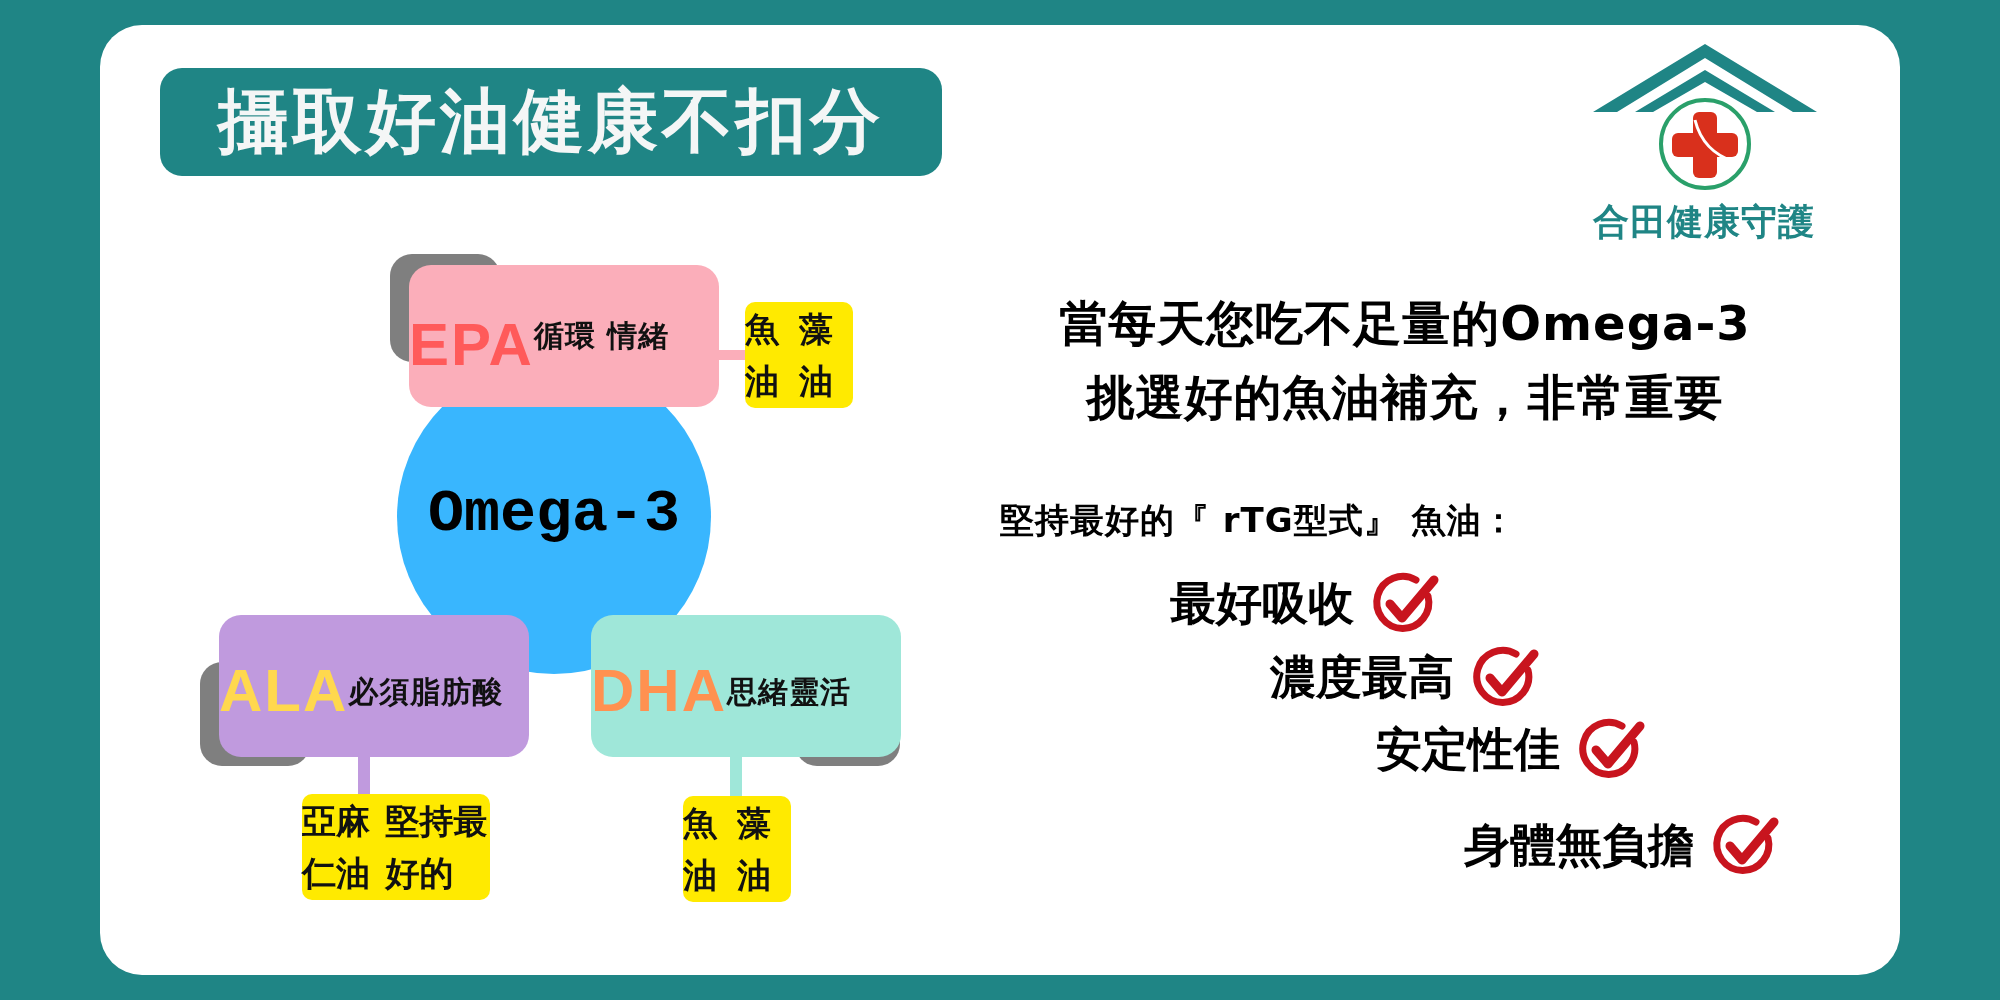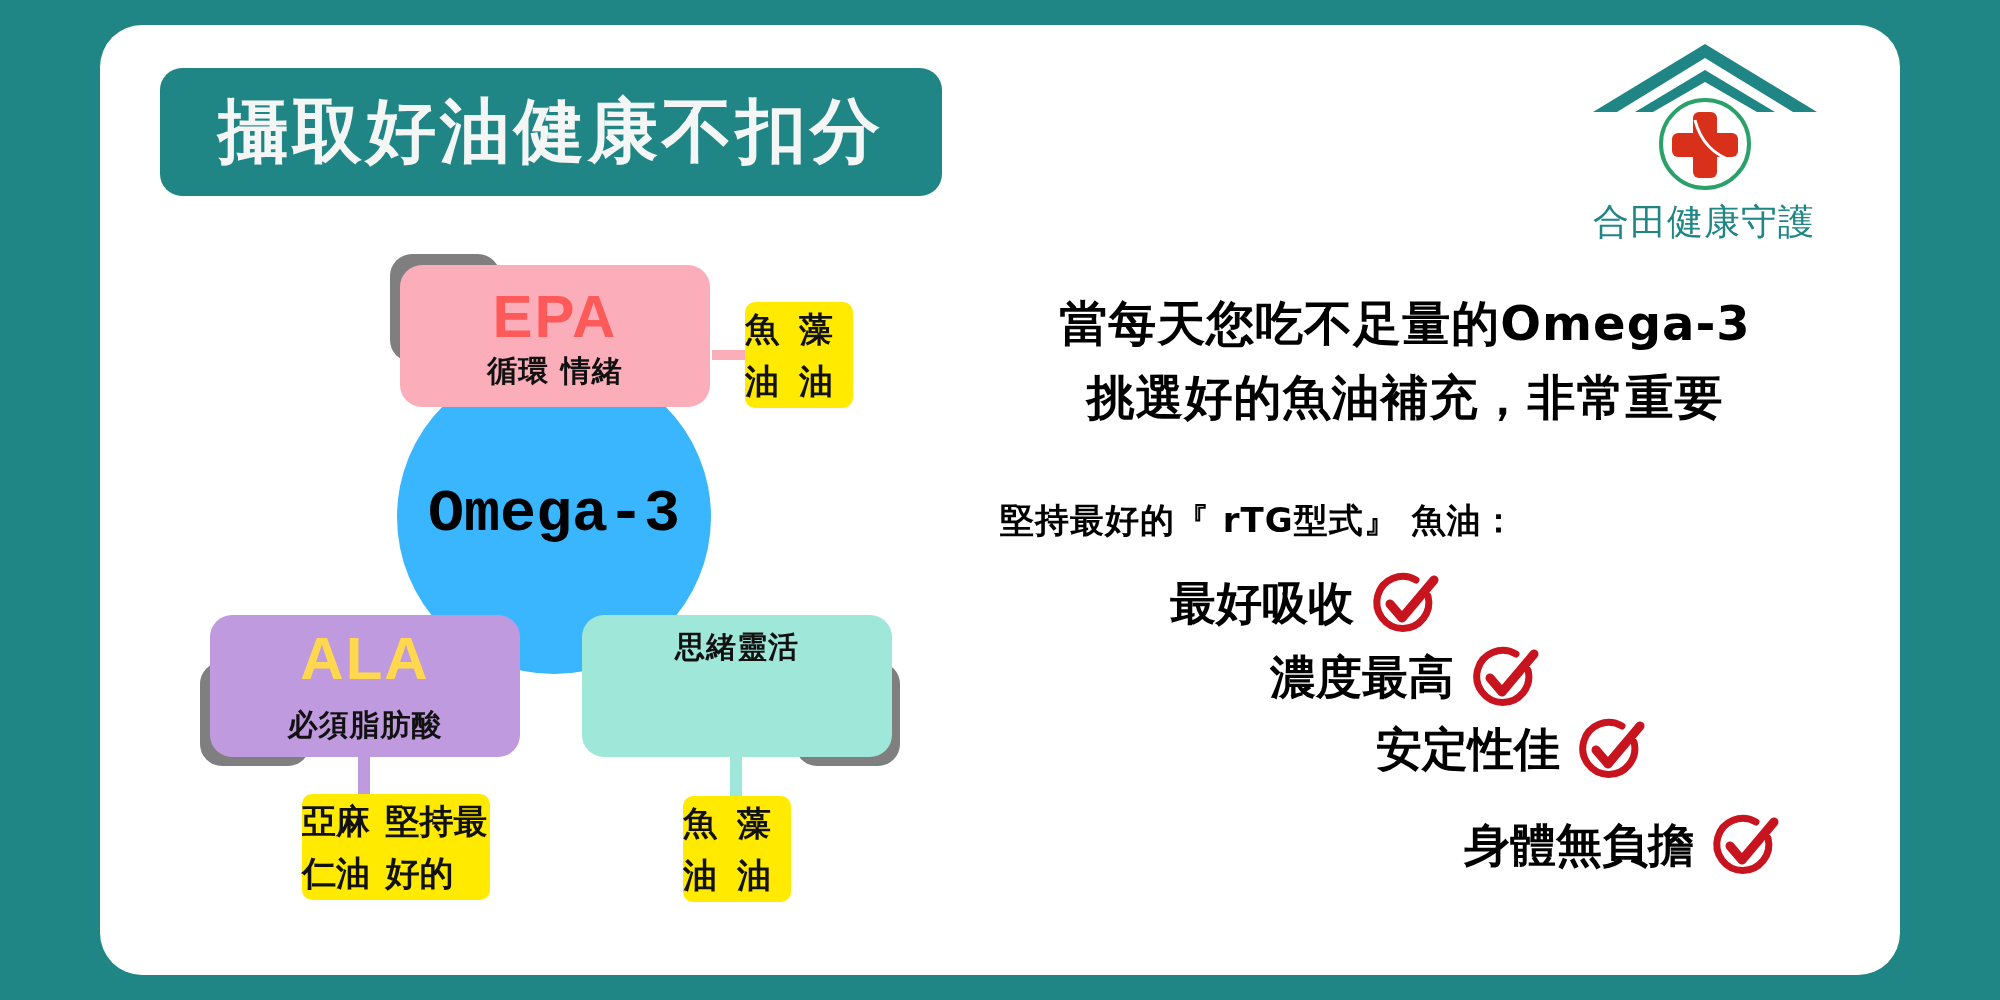--- a/index.html
+++ b/index.html
@@ -7,44 +7,44 @@
     width: 2000px; height: 1000px; overflow: hidden;
     background: #1f8585;
     font-family: "DejaVu Sans", "Liberation Sans", sans-serif;
     position: relative;
   }
   .card {
     position: absolute; left: 100px; top: 25px; width: 1800px; height: 950px;
     background: #ffffff; border-radius: 42px;
   }
   .title-bar {
-    position: absolute; left: 160px; top: 68px; width: 782px; height: 128px;
+    position: absolute; left: 160px; top: 68px; width: 782px; height: 108px;
     background: #1f8585; border-radius: 22px;
     display: flex; align-items: center; justify-content: center;
     color: #f4f6f6; font-weight: bold; font-size: 70px; letter-spacing: 4px;
   }
   
   .logo { position: absolute; left: 1585px; top: 40px; width: 240px; height: 210px; }
   .logo-text {
     position: absolute; left: 1588px; top: 198px; width: 232px; text-align: center;
-    color: #1f8585; font-weight: normal; font-size: 36px; letter-spacing: 1px;
+    color: #1f8585; font-weight: bold; font-size: 36px; letter-spacing: 1px;
   }
   
   .circle {
     position: absolute; left: 397px; top: 360px; width: 314px; height: 314px;
     border-radius: 50%; background: #39b6fe;
   }
   .circle-label {
     position: absolute; left: 397px; top: 480px; width: 314px; text-align: center;
     font-family: Liberation Mono, monospace; font-weight: bold; font-size: 60px; color: #000;
   }
   .shadow { position: absolute; background: #7f7f7f; border-radius: 22px; }
   .box {
     position: absolute; border-radius: 22px;
-    display: flex; flex-direction: column; align-items: center;
+    display: flex; flex-direction: row; align-items: center; margin-left: 9px;
   }
   .box .head {
     font-family: "Liberation Sans", sans-serif; font-size: 60px; font-weight: bold; letter-spacing: 2px;
   }
   .box .sub { font-size: 30px; font-weight: bold; color: #111; letter-spacing: 1px; }
   .tag {
     position: absolute; background: #ffea00; border-radius: 10px;
     display: flex; flex-direction: row; align-items: center; justify-content: center;
     font-weight: bold; font-size: 34px; line-height: 52px; color: #111;
   }
@@ -102,20 +102,21 @@
   <span class="sub" style="margin-top:12px;">必須脂肪酸</span>
 </div>
 <div class="tag" style="left:270px;top:794px;width:188px;height:106px;margin-left:32px;">
   <span>亞麻仁油</span>
   <span>堅持最好的</span>
 </div>
 
 <div class="shadow" style="left:795px;top:662px;width:105px;height:104px;"></div>
 <div class="connector" style="left:730px;top:754px;width:12px;height:46px;background:#9fe7d9;"></div>
 <div class="box" style="left:582px;top:615px;width:310px;height:142px;background:#9fe7d9;">
+  <span class="head" style="color:#ff9150;margin-top:10px;line-height:68px;">DHA</span>
   <span class="sub" style="margin-top:12px;">思緒靈活</span>
 </div>
 <div class="tag" style="left:683px;top:796px;width:108px;height:106px;">
   <span>魚油</span>
   <span>藻油</span>
 </div>
 
 <div class="headline" style="top:292px;">當每天您吃不足量的Omega-3</div>
 <div class="headline" style="top:366px;">挑選好的魚油補充，非常重要</div>
 

